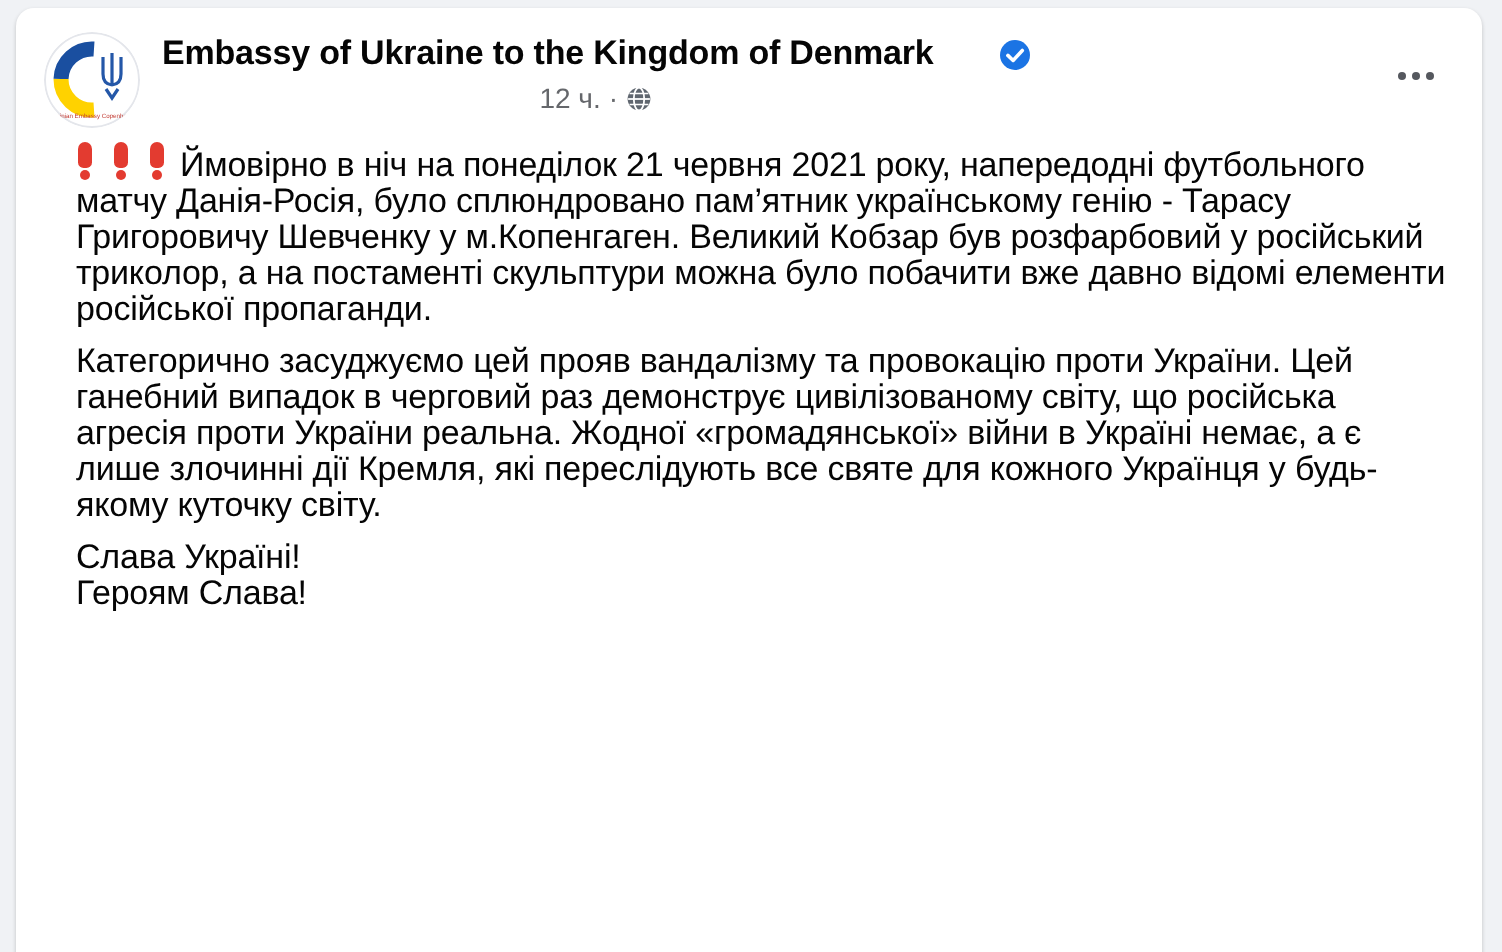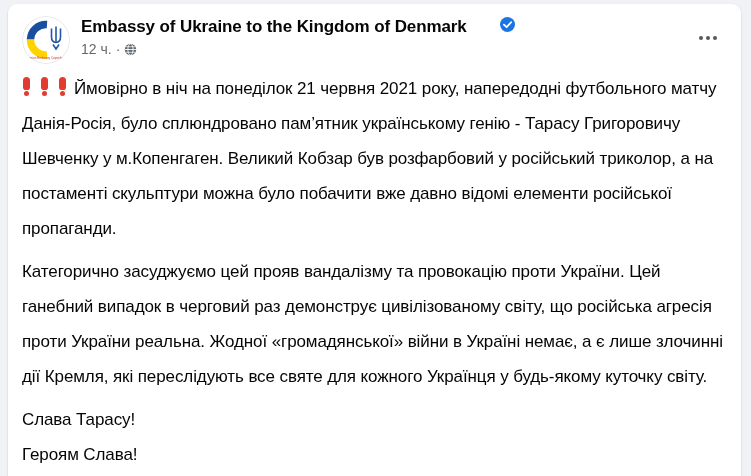--- a/index.html
+++ b/index.html
@@ -25,61 +25,63 @@
   }
   .avatar {
     width: 48px; height: 48px;
     border-radius: 50%;
     flex: 0 0 48px;
     display: block;
     overflow: hidden;
     cursor: pointer;
   }
   .header-text { margin-left: 11px; padding-top: 1px; }
-  .name-row { display: flex; align-items: flex-start; gap: 28px; }
+  .name-row { display: flex; align-items: center; gap: 28px; }
   .page-name {
     font-size: 17px;
     font-weight: 700;
     color: #050505;
     text-decoration: none;
     letter-spacing: -0.1px;
     cursor: pointer;
   }
   .verified {
     margin-left: 5px;
     display: inline-flex;
     width: 15px; height: 15px;
   }
   .meta-row {
     display: flex;
     align-items: center;
     margin-top: 4px;
     font-size: 14px;
     color: #65676b;
+    justify-content: center;
   }
   .timestamp { color: #65676b; text-decoration: none; cursor: pointer; }
   .dot-sep { margin: 0 4px; }
   .globe { display: inline-flex; width: 13px; height: 13px; margin-top: 1px; }
   .menu-btn {
     margin-left: auto;
     margin-top: 14px;
     margin-right: 4px;
     display: flex;
     gap: 3px;
     padding: 6px;
     border-radius: 50%;
     cursor: pointer;
   }
   .menu-dot { width: 4px; height: 4px; border-radius: 50%; background: #55585e; }
   .post-body {
     padding: 7px 14px 0 14px;
     font-size: 17px;
-    line-height: 35px;
+    line-height: 18px;
     color: #050505;
     letter-spacing: -0.1px;
+    margin-left: 16px;
   }
   .post-body p { margin-bottom: 8px; }
   .pre-line { white-space: pre-line; }
   
   .excl {
     display: inline-block;
     width: 9px; height: 19px;
     position: relative;
     margin-right: 9px;
     vertical-align: -2px;
@@ -155,17 +157,17 @@
       <span class="menu-dot"></span>
       <span class="menu-dot"></span>
     </div>
   </div>
 
   <div class="post-body">
     <p>
       <span class="excl"></span><span class="excl"></span><span class="excl"></span><span>Ймовірно в ніч на понеділок 21 червня 2021 року, напередодні футбольного матчу Данія-Росія, було сплюндровано пам’ятник українському генію - Тарасу Григоровичу Шевченку у м.Копенгаген. Великий Кобзар був розфарбовий у російський триколор, а на постаменті скульптури можна було побачити вже давно відомі елементи російської пропаганди.</span>
     </p>
     <p>Категорично засуджуємо цей прояв вандалізму та провокацію проти України. Цей ганебний випадок в черговий раз демонструє цивілізованому світу, що російська агресія проти України реальна. Жодної «громадянської» війни в Україні немає, а є лише злочинні дії Кремля, які переслідують все святе для кожного Українця у будь-якому куточку світу.</p>
-    <p class="pre-line">Слава Тарасу!
+    <p class="pre-line">Слава Україні!
 Героям Слава!</p>
   </div>
 
 </div>
 
 </body></html>

